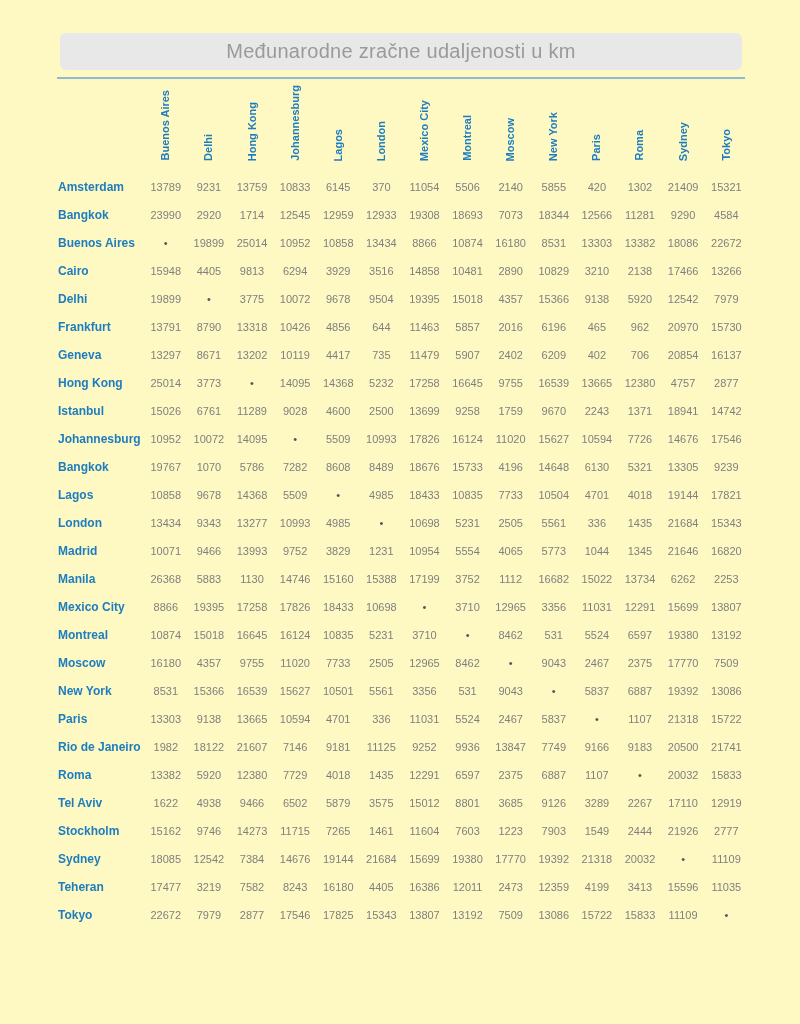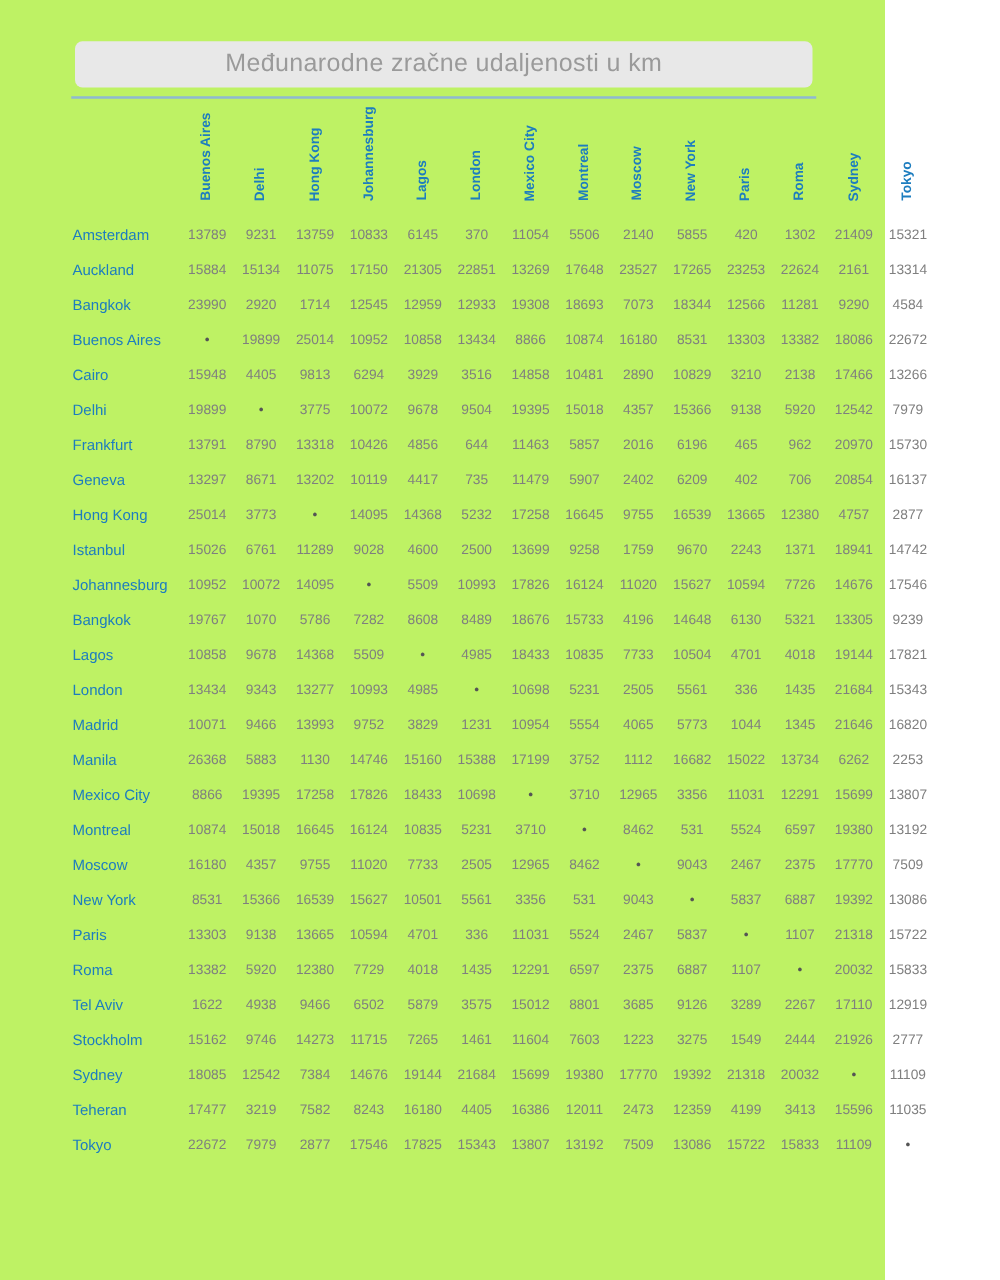--- a/index.html
+++ b/index.html
@@ -2,23 +2,23 @@
 <html><head>
 <meta charset="utf-8">
 <style>
   * { margin: 0; padding: 0; box-sizing: border-box; }
   html, body {
     width: 800px;
     background: #ffffff;
     font-family: "Liberation Sans", sans-serif;
   }
   .page {
-    width: 708px;
+    width: 800px;
     min-height: 1024px;
-    background: #bef264;
+    background: #fef9c3;
     padding-top: 33px;
   }
   .title-bar {
     margin: 0 58px 0 60px;
     height: 37px;
     background: #e8e8e8;
     border-radius: 6px;
     display: flex;
     align-items: center;
     justify-content: center;
@@ -53,21 +53,21 @@
     color: #1d7dbf;
     font-size: 11px;
     font-weight: bold;
     white-space: nowrap;
     line-height: 1;
   }
   table.dist tbody tr { height: 28px; }
   td.row-label {
     color: #1d7dbf;
     font-size: 12px;
-    font-weight: normal;
+    font-weight: bold;
     text-align: left;
     white-space: nowrap;
   }
   td.cell {
     color: #7f7f7f;
     font-size: 11px;
     text-align: center;
     white-space: nowrap;
   }
   td.cell.self-dot {
@@ -135,37 +135,20 @@
           <td class="cell">11054</td>
           <td class="cell">5506</td>
           <td class="cell">2140</td>
           <td class="cell">5855</td>
           <td class="cell">420</td>
           <td class="cell">1302</td>
           <td class="cell">21409</td>
           <td class="cell">15321</td>
         </tr>
         <tr>
-          <td class="row-label">Auckland</td>
-          <td class="cell">15884</td>
-          <td class="cell">15134</td>
-          <td class="cell">11075</td>
-          <td class="cell">17150</td>
-          <td class="cell">21305</td>
-          <td class="cell">22851</td>
-          <td class="cell">13269</td>
-          <td class="cell">17648</td>
-          <td class="cell">23527</td>
-          <td class="cell">17265</td>
-          <td class="cell">23253</td>
-          <td class="cell">22624</td>
-          <td class="cell">2161</td>
-          <td class="cell">13314</td>
-        </tr>
-        <tr>
           <td class="row-label">Bangkok</td>
           <td class="cell">23990</td>
           <td class="cell">2920</td>
           <td class="cell">1714</td>
           <td class="cell">12545</td>
           <td class="cell">12959</td>
           <td class="cell">12933</td>
           <td class="cell">19308</td>
           <td class="cell">18693</td>
           <td class="cell">7073</td>
@@ -475,20 +458,37 @@
           <td class="cell">11031</td>
           <td class="cell">5524</td>
           <td class="cell">2467</td>
           <td class="cell">5837</td>
           <td class="cell self-dot">•</td>
           <td class="cell">1107</td>
           <td class="cell">21318</td>
           <td class="cell">15722</td>
         </tr>
         <tr>
+          <td class="row-label">Rio de Janeiro</td>
+          <td class="cell">1982</td>
+          <td class="cell">18122</td>
+          <td class="cell">21607</td>
+          <td class="cell">7146</td>
+          <td class="cell">9181</td>
+          <td class="cell">11125</td>
+          <td class="cell">9252</td>
+          <td class="cell">9936</td>
+          <td class="cell">13847</td>
+          <td class="cell">7749</td>
+          <td class="cell">9166</td>
+          <td class="cell">9183</td>
+          <td class="cell">20500</td>
+          <td class="cell">21741</td>
+        </tr>
+        <tr>
           <td class="row-label">Roma</td>
           <td class="cell">13382</td>
           <td class="cell">5920</td>
           <td class="cell">12380</td>
           <td class="cell">7729</td>
           <td class="cell">4018</td>
           <td class="cell">1435</td>
           <td class="cell">12291</td>
           <td class="cell">6597</td>
           <td class="cell">2375</td>
@@ -519,21 +519,21 @@
           <td class="row-label">Stockholm</td>
           <td class="cell">15162</td>
           <td class="cell">9746</td>
           <td class="cell">14273</td>
           <td class="cell">11715</td>
           <td class="cell">7265</td>
           <td class="cell">1461</td>
           <td class="cell">11604</td>
           <td class="cell">7603</td>
           <td class="cell">1223</td>
-          <td class="cell">3275</td>
+          <td class="cell">7903</td>
           <td class="cell">1549</td>
           <td class="cell">2444</td>
           <td class="cell">21926</td>
           <td class="cell">2777</td>
         </tr>
         <tr>
           <td class="row-label">Sydney</td>
           <td class="cell">18085</td>
           <td class="cell">12542</td>
           <td class="cell">7384</td>

